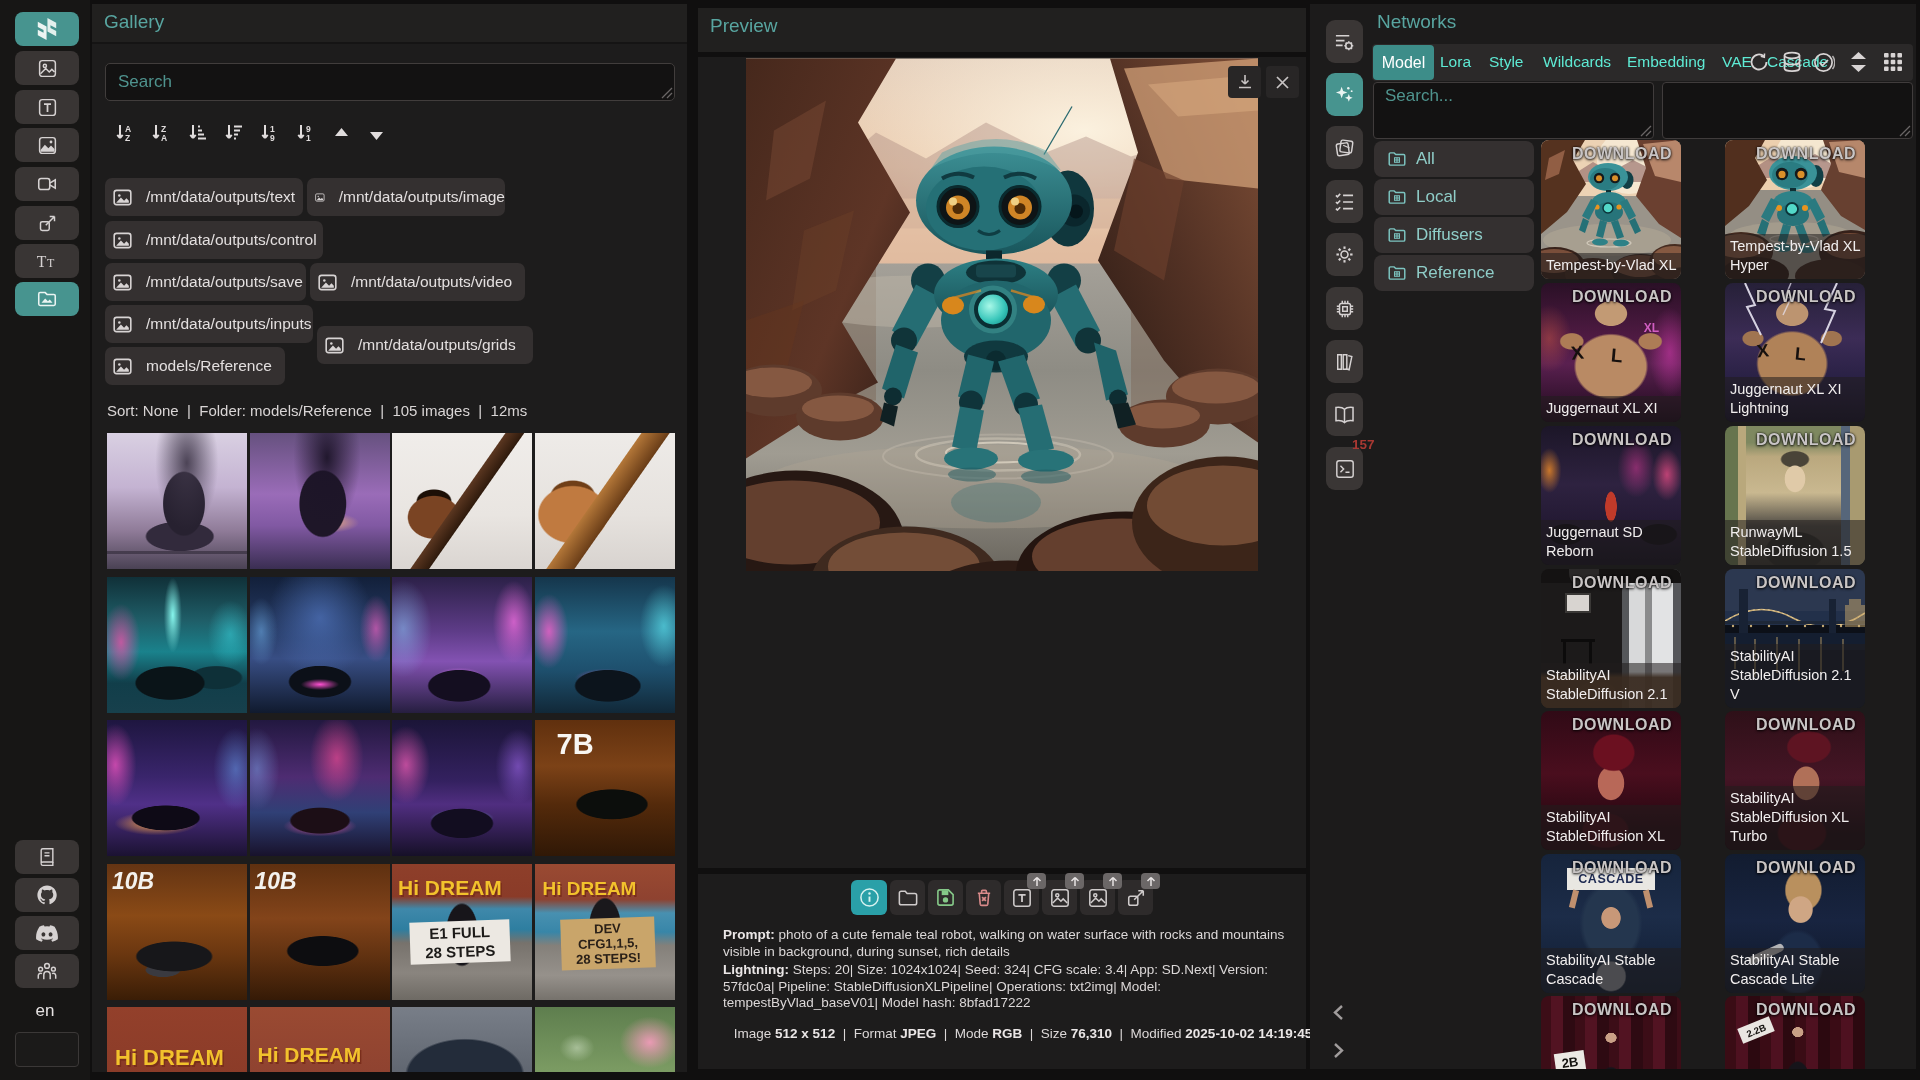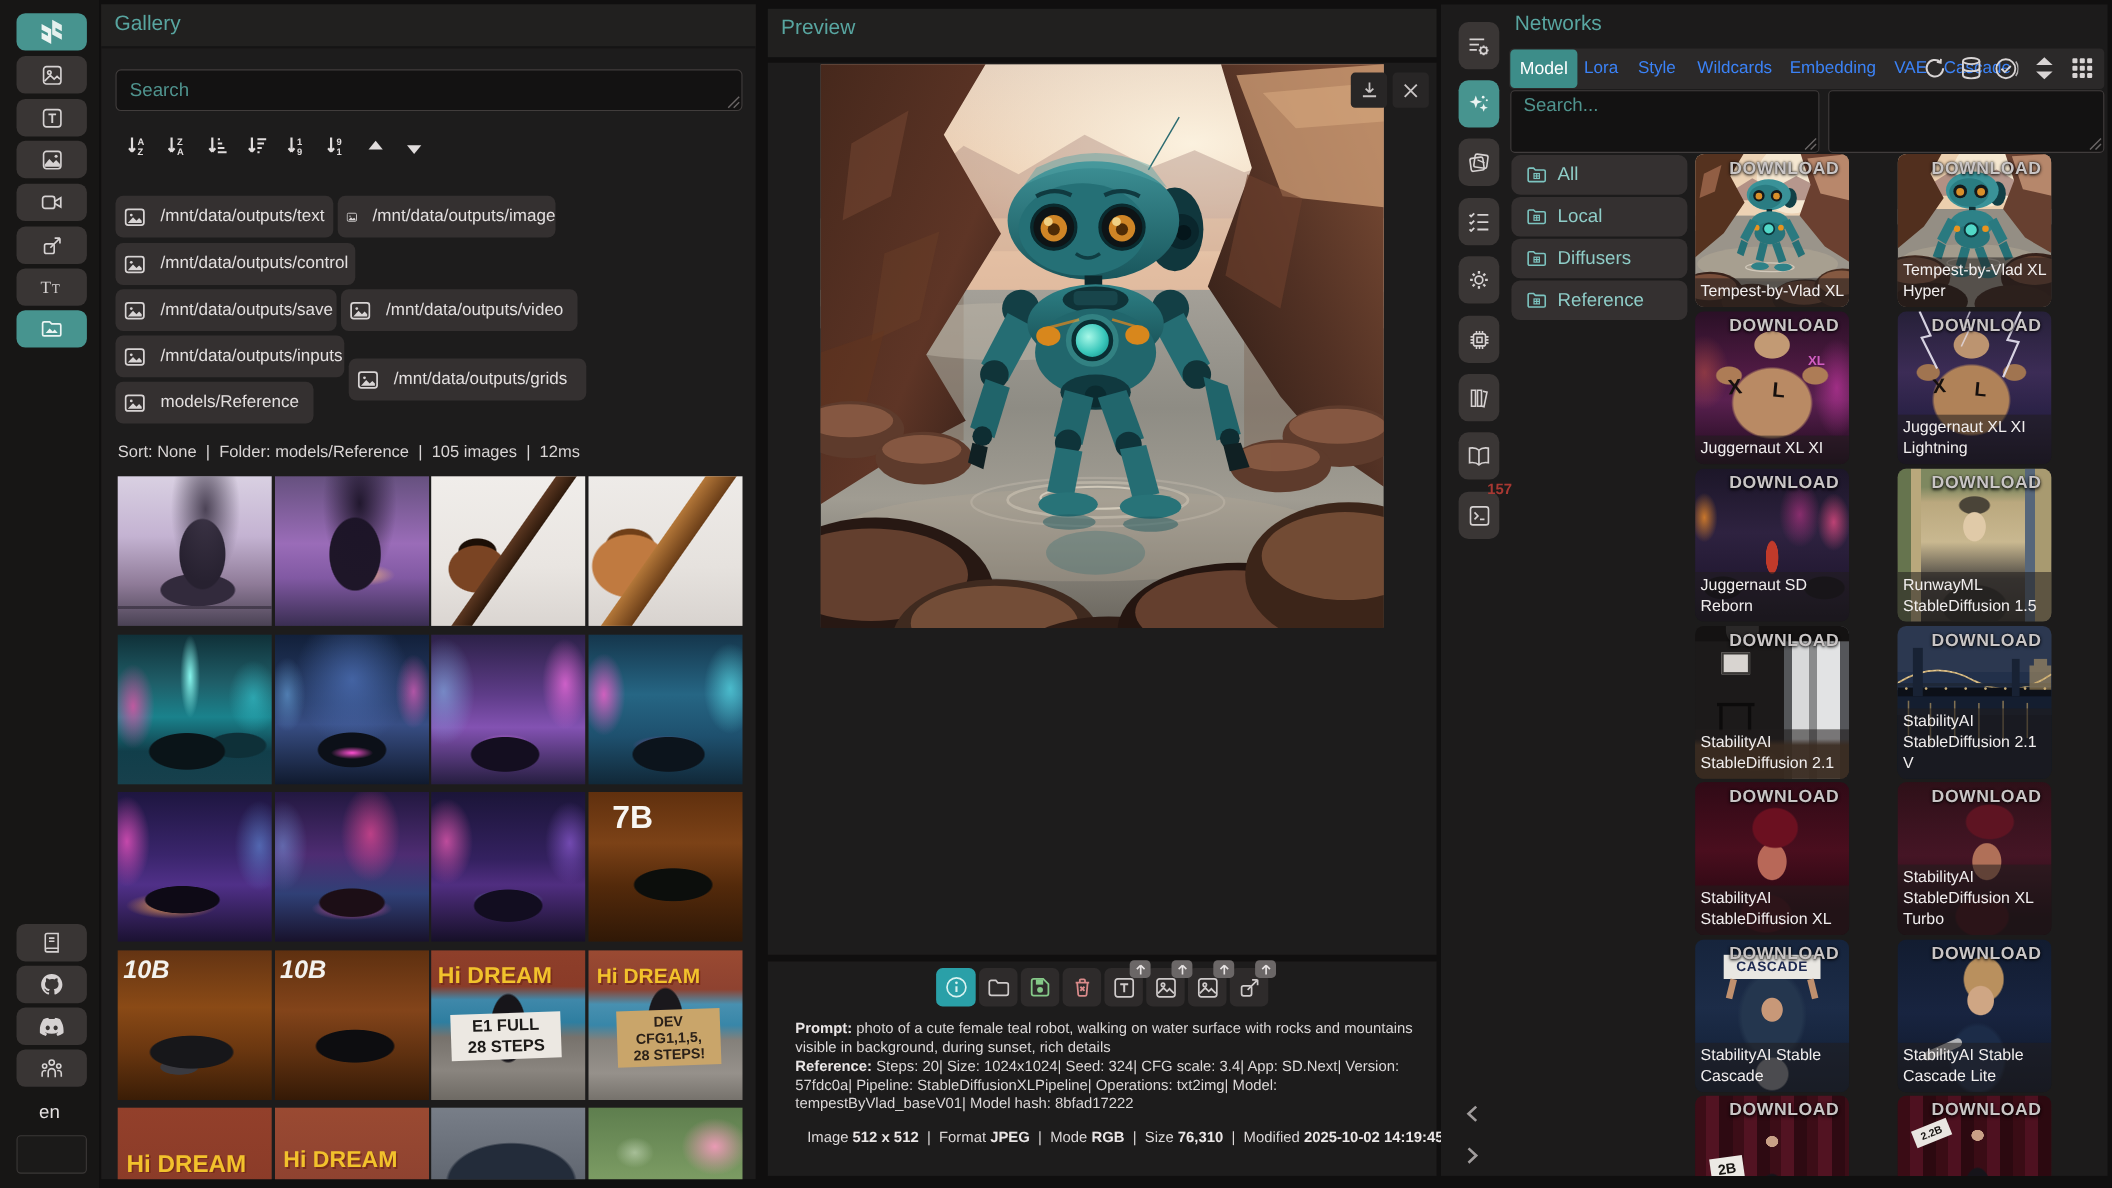--- a/index.html
+++ b/index.html
@@ -33,21 +33,21 @@
 .tbtn.act { background:#2aa0a8; }
 .badge { position:absolute; width:19px; height:16px; background:#6b6767; border-radius:4px; display:flex; align-items:center; justify-content:center; }
 .pline { position:absolute; left:723px; width:600px; color:#dcd8d8; font-size:13.5px; line-height:16.5px; white-space:nowrap; }
 .pline b { color:#eae6e6; }
 
 #rregion { position:absolute; left:1310px; top:4px; width:606px; height:1065px; background:#1c1b1b; }
 .rb { position:absolute; left:1326px; width:37px; height:43px; border-radius:9px; background:#3a3635; display:flex; align-items:center; justify-content:center; }
 .rb.teal { background:#47948f; }
 #tabbar { position:absolute; left:1372px; top:44px; width:541px; height:37px; background:#2b2929; border-radius:4px; }
 #tabmodel { position:absolute; left:1373px; top:45px; width:61px; height:35px; background:#3d8d89; border-radius:4px; color:#fff; font-size:16px; display:flex; align-items:center; justify-content:center; }
-.tab { position:absolute; top:53px; color:#3b82f6; font-size:15.5px; }
+.tab { position:absolute; top:53px; color:#5eead4; font-size:15.5px; }
 .ticon { position:absolute; top:51px; }
 .ta { position:absolute; top:82px; height:57px; background:#131212; border:1px solid #403c3c; border-radius:4px; }
 .fbtn { position:absolute; left:1374px; width:160px; height:36px; background:#343030; border-radius:8px; display:flex; align-items:center; padding-left:14px; }
 .fbtn span { color:#8fcdc8; font-size:17px; margin-left:10px; }
 #cards { position:absolute; left:1535px; top:4px; width:381px; height:1065px; overflow:hidden; }
 .card { position:absolute; width:140px; height:139px; border-radius:8px; overflow:hidden; }
 .dl { position:absolute; top:5px; right:9px; color:#c9c5c5; font-size:16px; font-weight:bold; letter-spacing:.5px; text-shadow:0 1px 3px rgba(0,0,0,.9), 0 0 2px rgba(0,0,0,.8); }
 .clabel { position:absolute; left:0; right:0; bottom:0; background:rgba(32,30,30,.55); color:#f1eeee; font-size:14.5px; line-height:19px; padding:3px 0 4px 5px; white-space:nowrap; }
 </style>
 </head>
@@ -478,21 +478,21 @@
       <svg width="10" height="11" viewBox="0 0 10 11" stroke="#e8e4e4" stroke-width="1.5" fill="none">
         <path d="M5 10 V1.5 M5 1.5 L1.5 5 M5 1.5 L8.5 5"></path>
       </svg>
     </div>
 <div class="badge" style="left:1141px;top:873px;">
       <svg width="10" height="11" viewBox="0 0 10 11" stroke="#e8e4e4" stroke-width="1.5" fill="none">
         <path d="M5 10 V1.5 M5 1.5 L1.5 5 M5 1.5 L8.5 5"></path>
       </svg>
     </div>
 <div class="pline" style="top:927px;"><b>Prompt:</b> photo of a cute female teal robot, walking on water surface with rocks and mountains<br>visible in background, during sunset, rich details</div>
-<div class="pline" style="top:962px;"><b>Reference:</b> Steps: 20| Size: 1024x1024| Seed: 324| CFG scale: 3.4| App: SD.Next| Version:<br>57fdc0a| Pipeline: StableDiffusionXLPipeline| Operations: txt2img| Model:<br>tempestByVlad_baseV01| Model hash: 8bfad17222</div>
+<div class="pline" style="top:962px;"><b>Lightning:</b> Steps: 20| Size: 1024x1024| Seed: 324| CFG scale: 3.4| App: SD.Next| Version:<br>57fdc0a| Pipeline: StableDiffusionXLPipeline| Operations: txt2img| Model:<br>tempestByVlad_baseV01| Model hash: 8bfad17222</div>
 <div class="pline" style="top:1026px;text-align:center;">Image <b>512 x 512</b> &nbsp;| &nbsp;Format <b>JPEG</b> &nbsp;| &nbsp;Mode <b>RGB</b> &nbsp;| &nbsp;Size <b>76,310</b> &nbsp;| &nbsp;Modified <b>2025-10-02 14:19:45</b></div>
 
 <div id="rregion"></div>
 <div class="rb" style="top:20px;">
       <svg width="21" height="20" viewBox="0 0 22 21" fill="none" stroke="#d6d2d2" stroke-width="1.7">
         <path d="M2 4 H16 M2 9 H11 M2 14 H9"></path>
         <circle cx="15.5" cy="14.5" r="3.2"></circle>
         <path d="M15.5 9.8 V11 M15.5 18 V19.2 M10.8 14.5 H12 M19 14.5 H20.2 M12.2 11.2 L13 12 M18.8 17.8 L18 17 M12.2 17.8 L13 17 M18.8 11.2 L18 12"></path>
       </svg>
     </div>

